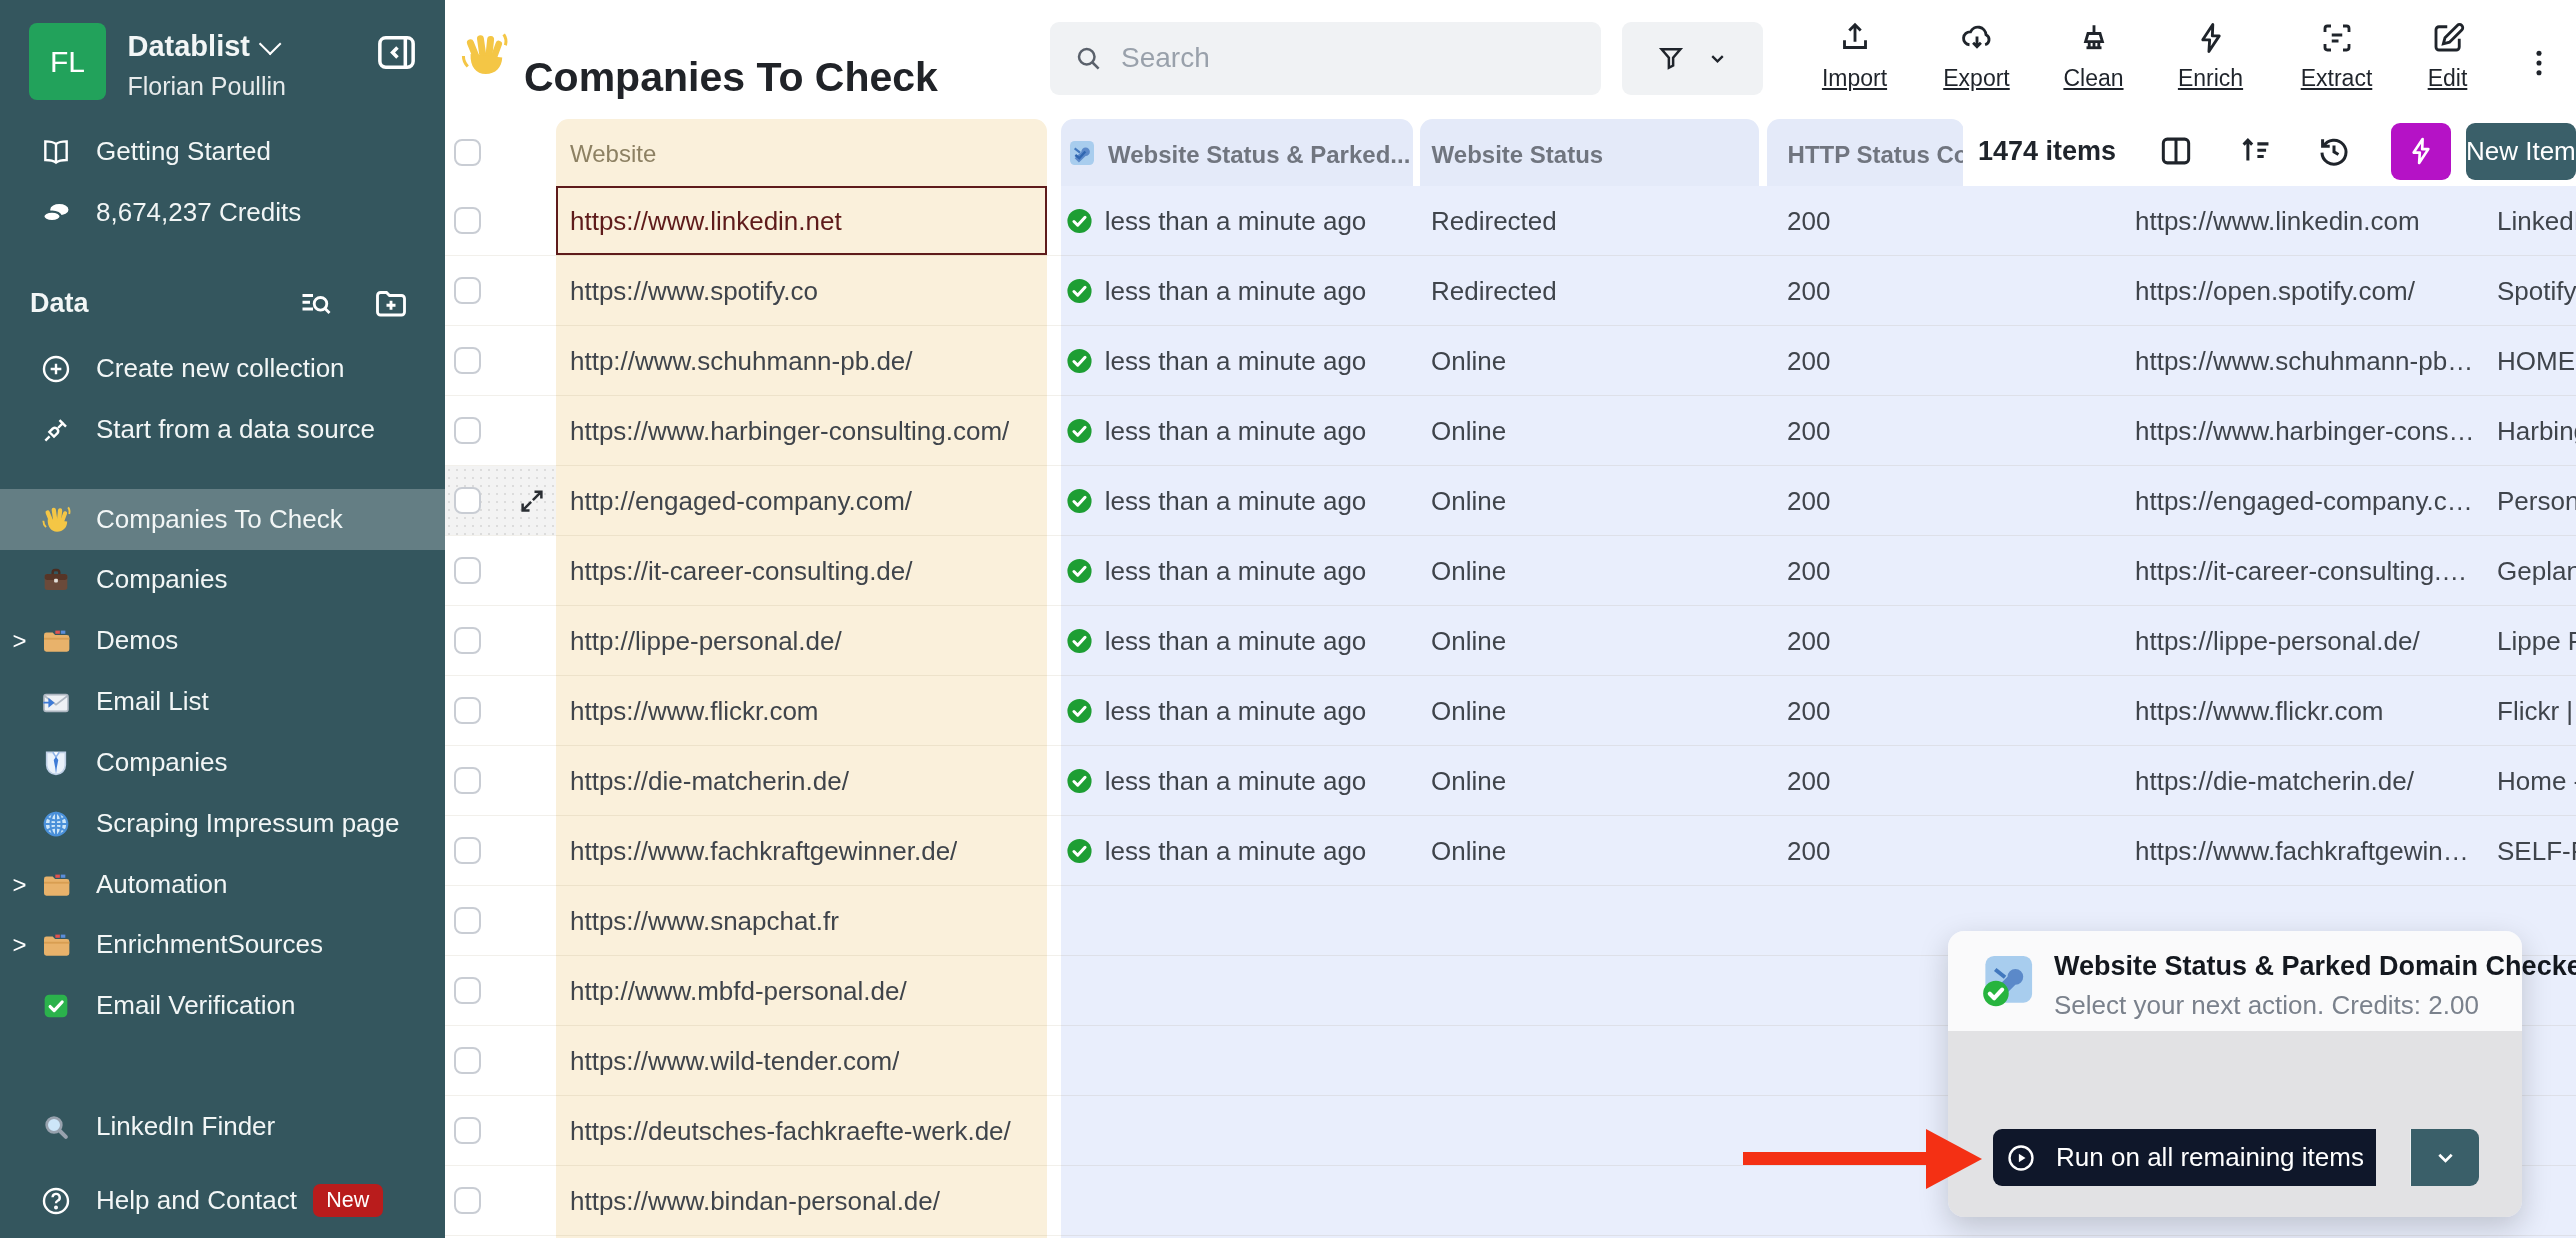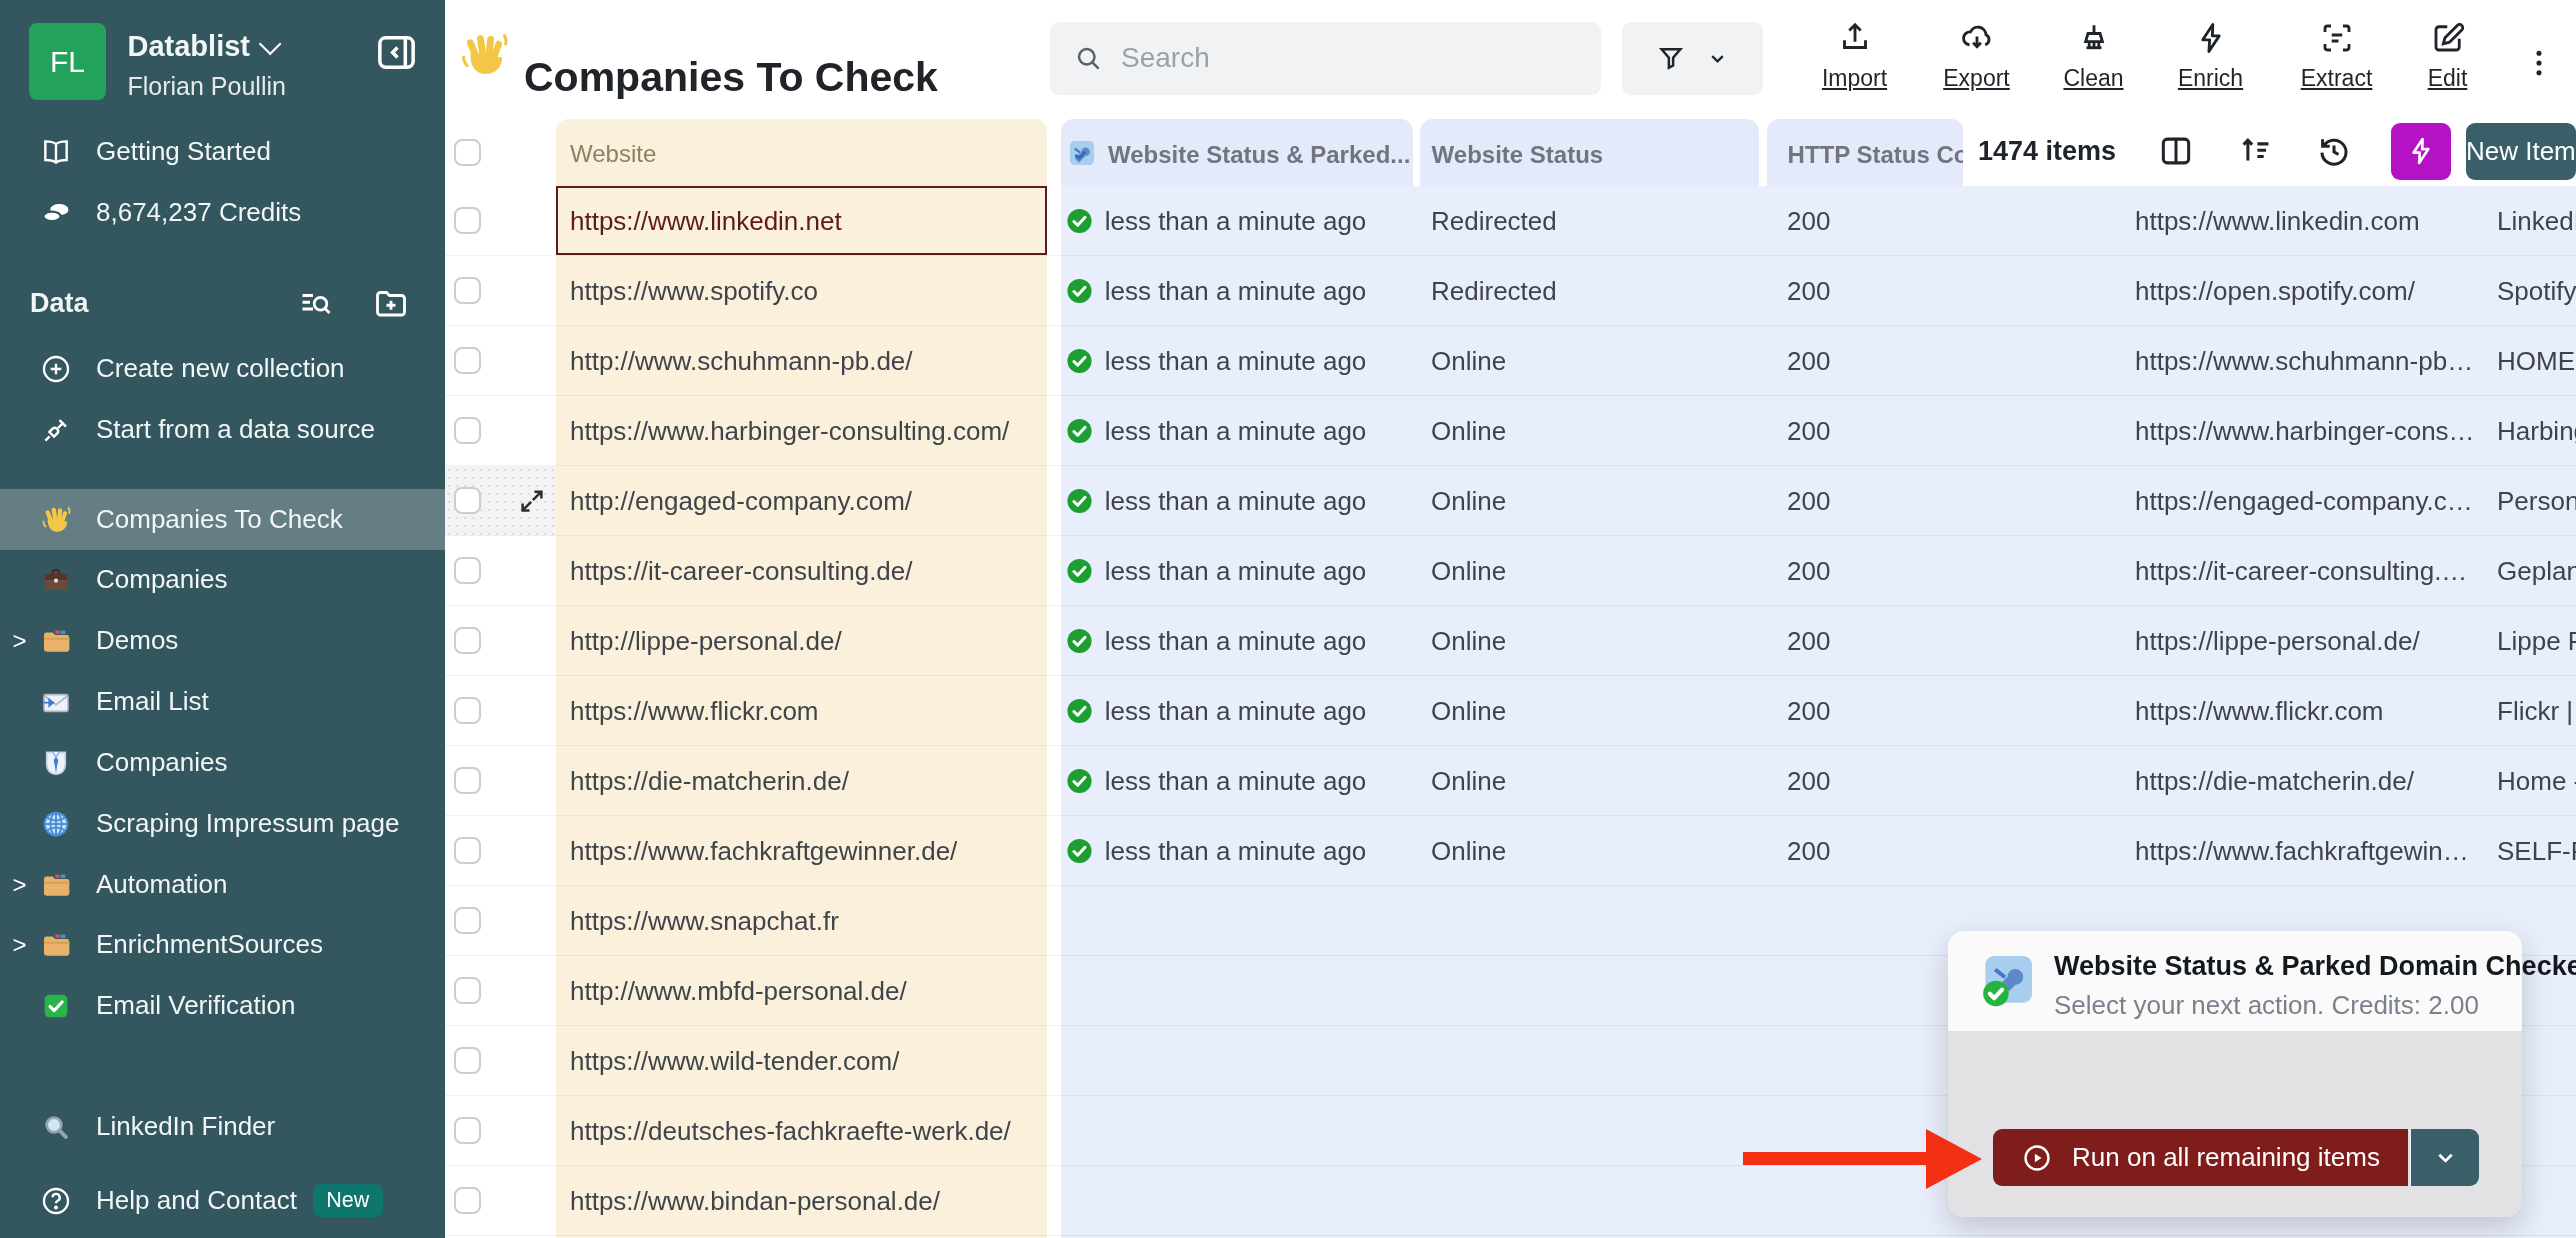--- a/index.html
+++ b/index.html
@@ -18,21 +18,21 @@
   .chev-down{width:14.3px;height:14.3px;border-right:2.7px solid #fff;border-bottom:2.7px solid #fff;
              transform:rotate(45deg);margin-top:-5.4px;}
   .collapse-btn{position:absolute;right:25px;top:29px;width:47px;height:47px;color:#fff;}
   .side-item{position:absolute;left:0;width:445px;height:61px;display:flex;align-items:center;font-size:26px;}
   .side-item .ic{width:34px;height:34px;margin-left:39px;flex:0 0 34px;display:flex;align-items:center;justify-content:center;}
   .side-item .lb{margin-left:23px;white-space:nowrap;}
   .side-item .exp{position:absolute;left:12.5px;font-size:24px;color:#fff;}
   .side-item.selected{background:rgba(255,255,255,.24);}
   .sec-label{position:absolute;left:30px;font-size:27px;font-weight:bold;}
   .sec-icons{position:absolute;right:36px;display:flex;gap:39px;color:#fff;}
-  .badge-new{background:#0f766e;color:#fff;font-size:21.5px;border-radius:7.2px;padding:3.6px 13.4px;margin-left:16px;}
+  .badge-new{background:#b91c1c;color:#fff;font-size:21.5px;border-radius:7.2px;padding:3.6px 13.4px;margin-left:16px;}
   svg{display:block;}
 
   
   .main{position:absolute;left:445px;top:0;width:2131px;height:1238px;background:#fff;overflow:hidden;}
 
   
   .page-title{position:absolute;left:79px;top:27px;font-size:41px;font-weight:bold;color:#202328;white-space:nowrap;}
   .title-emoji{position:absolute;left:12.5px;top:29px;}
   .search-box{position:absolute;left:605px;top:21.5px;width:551px;height:73px;background:#F0F2F4;border-radius:9px;
               display:flex;align-items:center;}
@@ -88,21 +88,21 @@
   
   .popup{position:absolute;left:1503px;top:931px;width:574px;height:286px;border-radius:16px;
          box-shadow:0 10.7px 30px rgba(0,0,0,.18);z-index:50;}
   .popup-head{position:absolute;left:0;top:0;right:0;height:100px;background:#FAFAFB;border-radius:16px 16px 0 0;}
   .popup-body{position:absolute;left:0;top:100px;right:0;bottom:0;background:#E2E2E4;border-radius:0 0 16px 16px;}
   .popup-ic{position:absolute;left:30px;top:19.7px;}
   .popup-title{position:absolute;left:106px;top:19.7px;font-size:27px;font-weight:bold;color:#14181F;white-space:nowrap;}
   .popup-sub{position:absolute;left:106px;top:59px;font-size:26px;color:#7A818C;white-space:nowrap;}
   .btn-config{position:absolute;left:45px;top:28px;width:489px;height:57px;background:#D2D2D4;border-radius:9px;
               font-size:26px;color:#23272E;display:flex;align-items:center;justify-content:center;font-weight:500;}
-  .btn-run{position:absolute;left:45px;top:98px;width:415px;height:57px;background:#7f1d1d;border-radius:9px 0 0 9px;
+  .btn-run{position:absolute;left:45px;top:98px;width:383px;height:57px;background:#0f172a;border-radius:9px 0 0 9px;
            color:#fff;font-size:26px;display:flex;align-items:center;justify-content:center;gap:19px;}
   .btn-run-chev{position:absolute;left:462px;top:98px;width:68px;height:57px;background:#3A5F69;
                 border-radius:0 9px 9px 0;display:flex;align-items:center;justify-content:center;border-left:1.8px solid rgba(255,255,255,.9);}
 
   
   .arrow{position:absolute;z-index:60;}
   .arrow-shaft{position:absolute;left:1298px;top:1152px;width:184px;height:13.4px;background:#F43014;}
   .arrow-head{position:absolute;left:1481px;top:1129px;width:0;height:0;
               border-top:30px solid transparent;border-bottom:30px solid transparent;border-left:56px solid #F43014;}
 </style>

